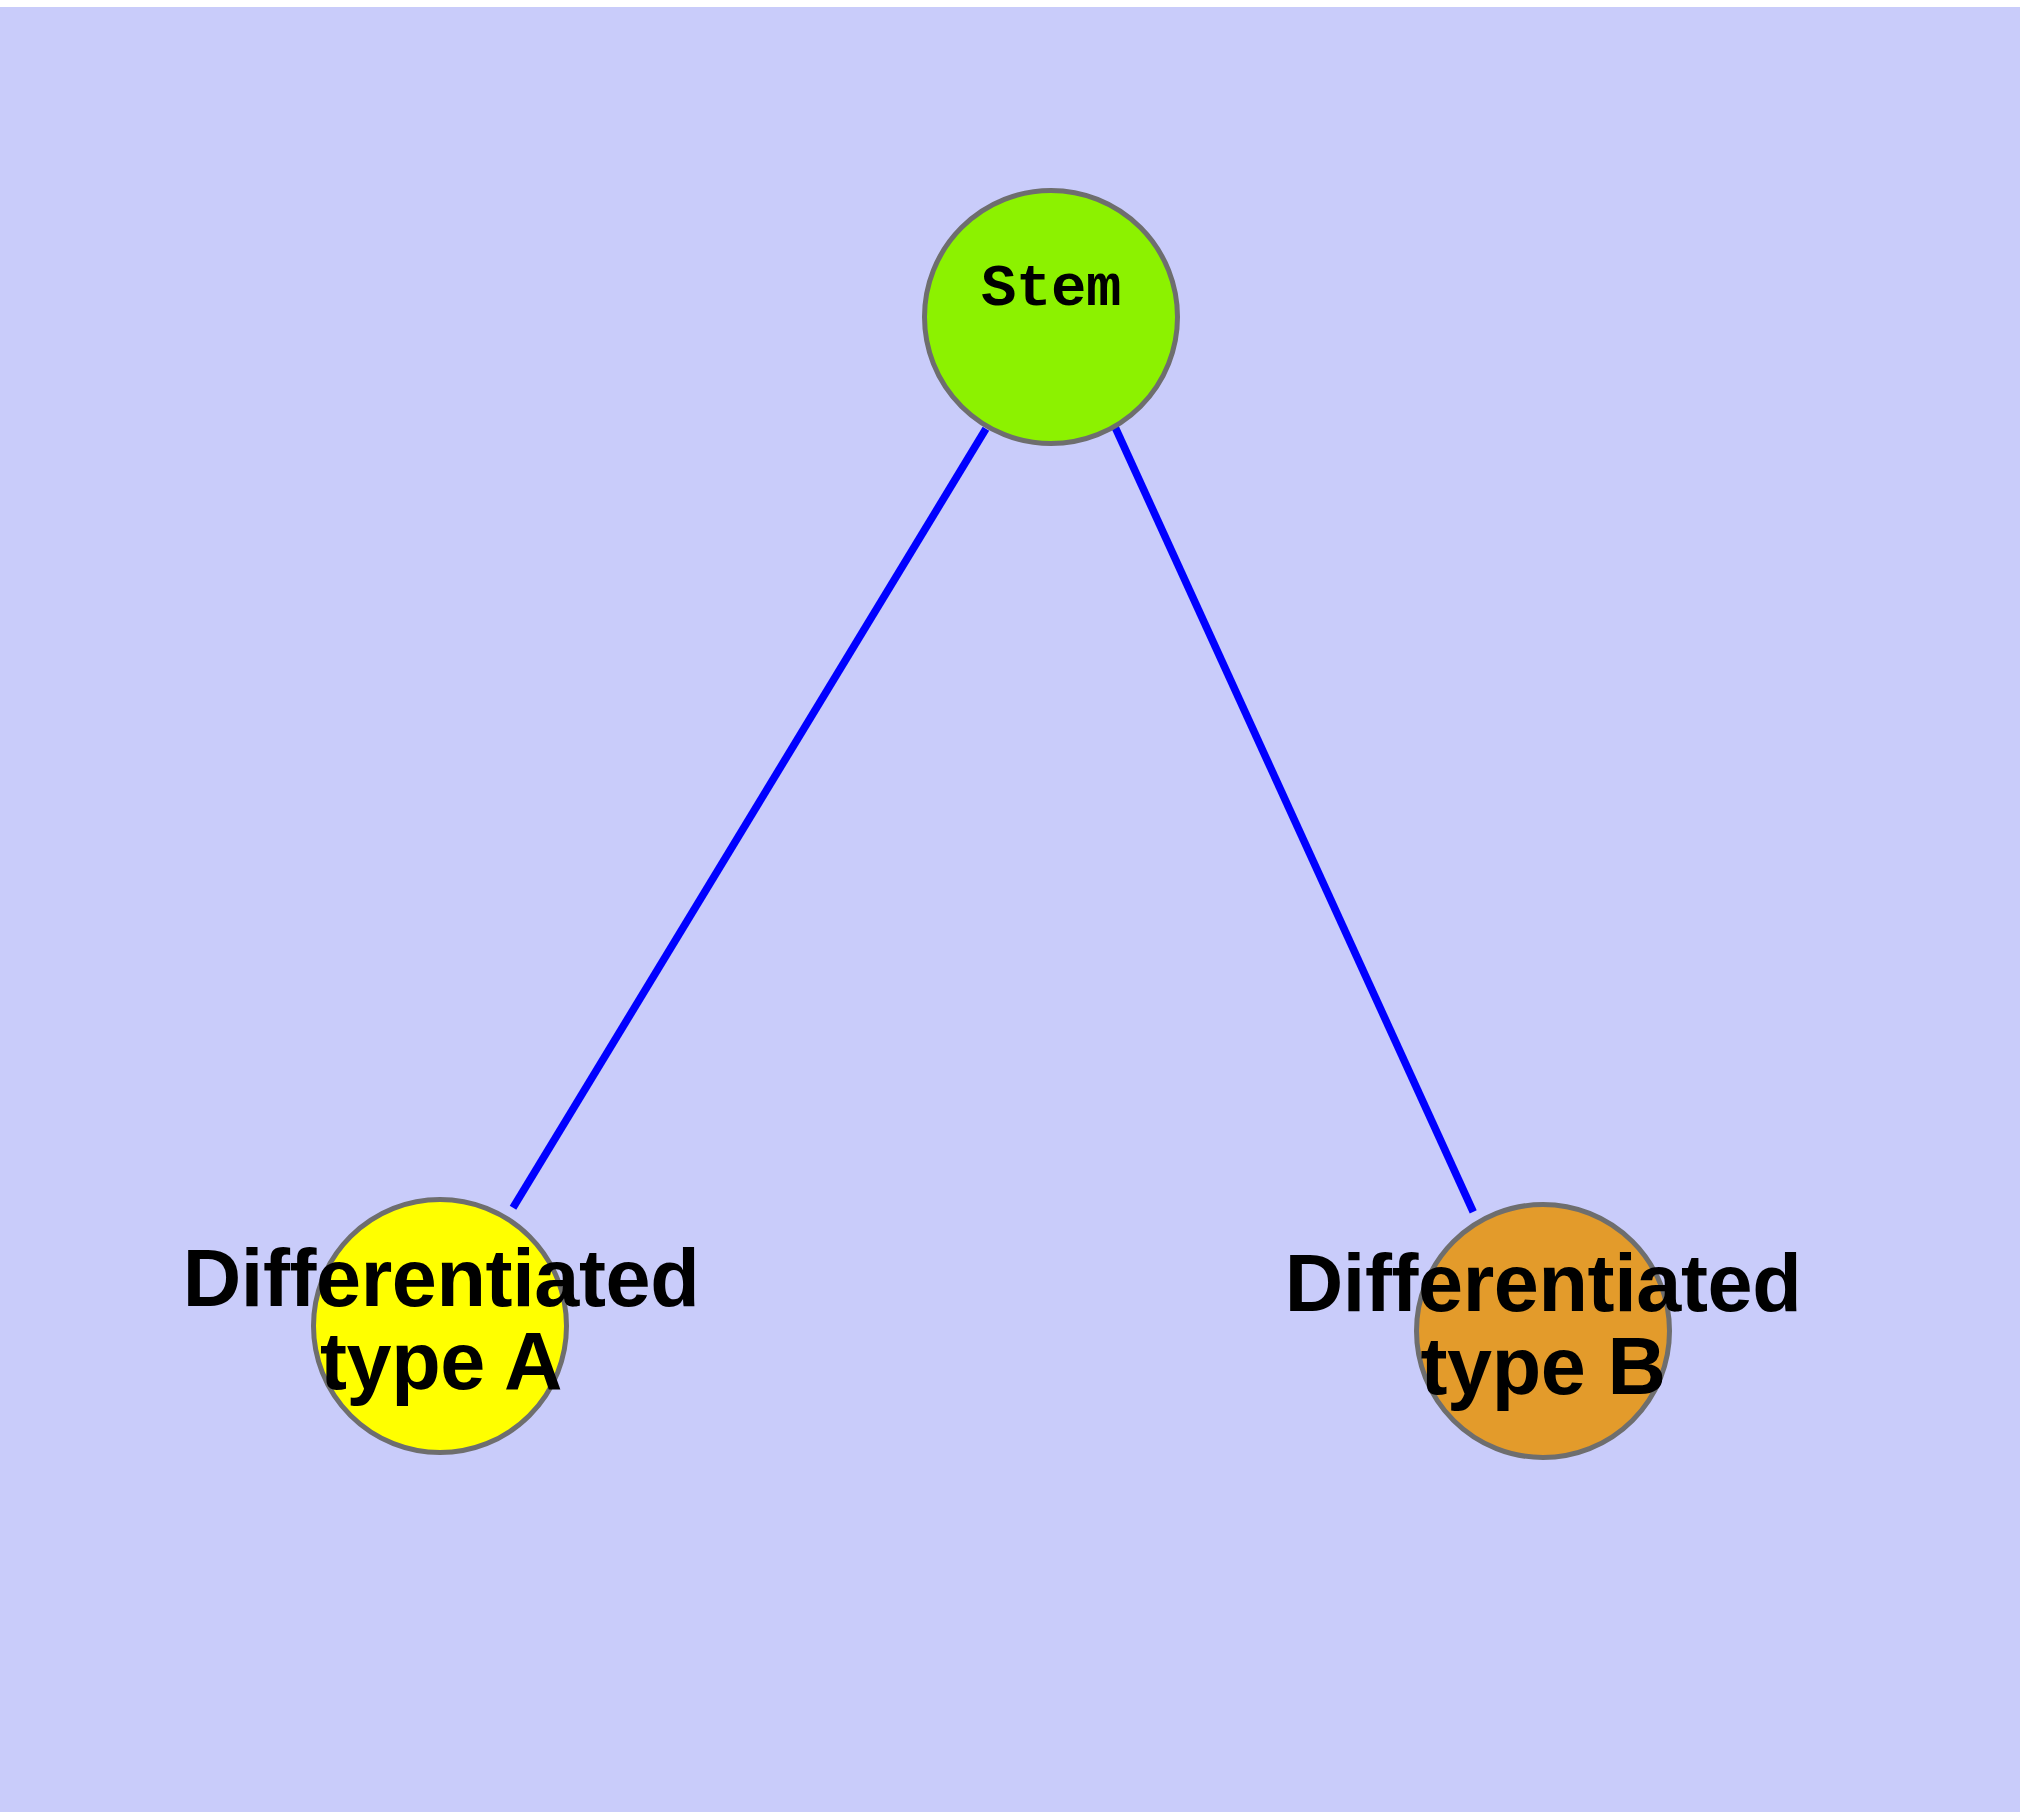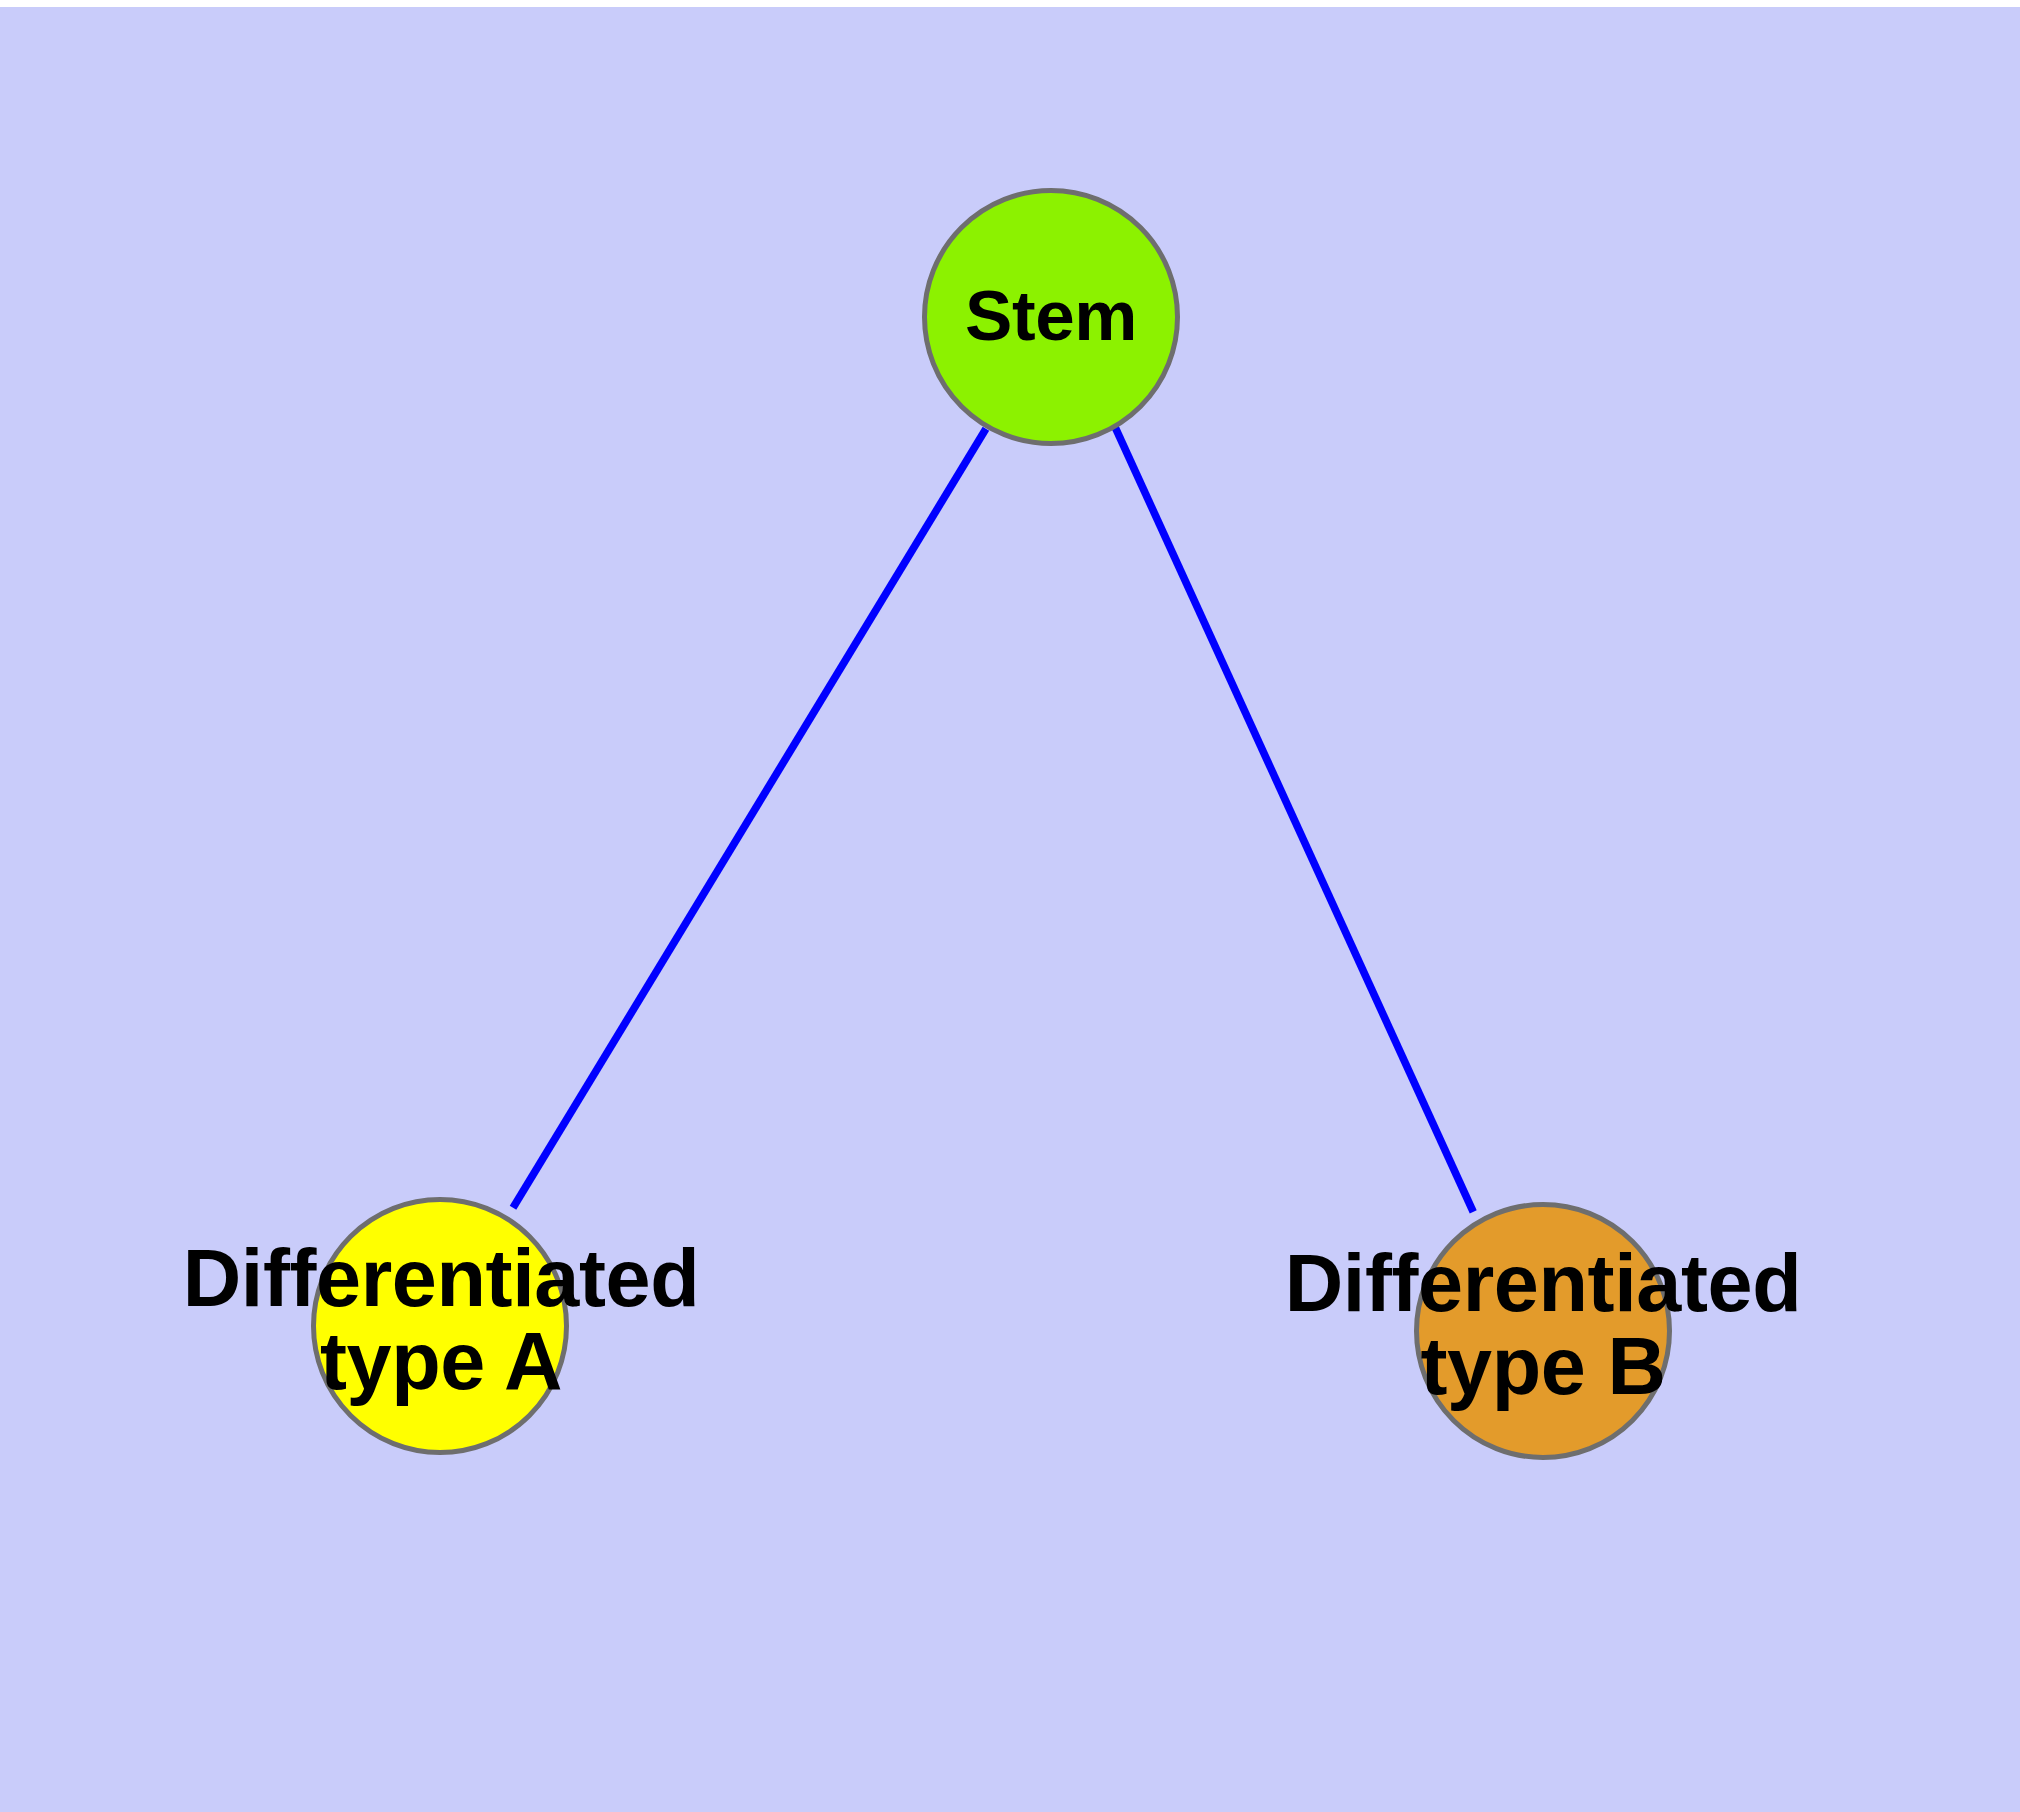--- a/index.html
+++ b/index.html
@@ -48,23 +48,24 @@
   }
   #node-stem {
     left: 922px;
     top: 188px;
     width: 258px;
     height: 258px;
     background: #8cf200;
   }
   #label-stem {
     left: 796px;
-    top: 280px;
+    top: 260px;
     width: 510px;
-    font-size: 71px;
+    font-size: 59px;
+    font-family: Liberation Mono, monospace;
   }
   #node-diff-a {
     left: 311px;
     top: 1197px;
     width: 258px;
     height: 258px;
     background: #ffff00;
   }
   #label-diff-a {
     left: 101px;

